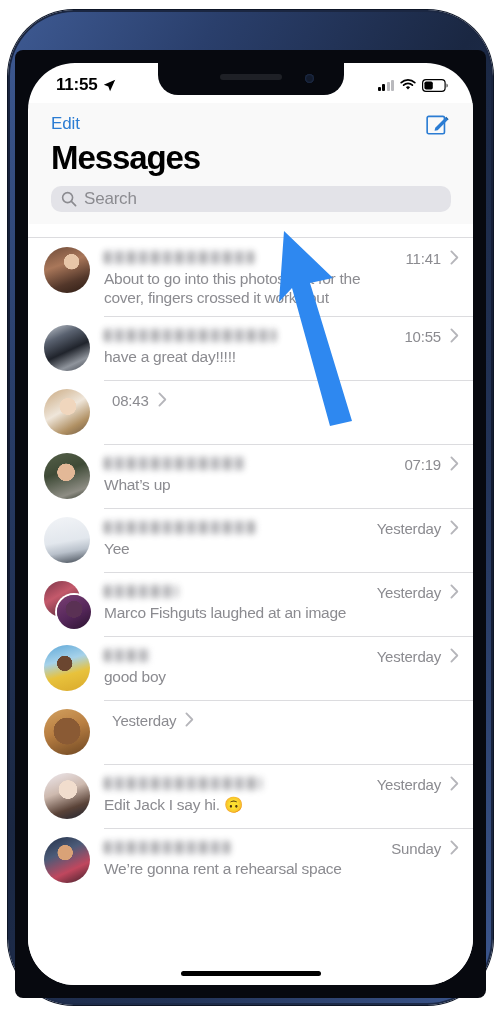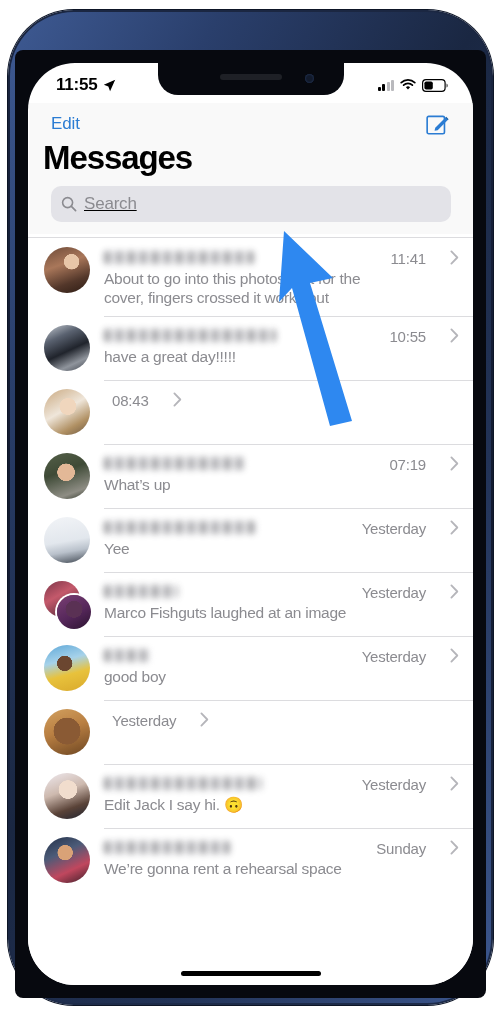--- a/index.html
+++ b/index.html
@@ -157,32 +157,31 @@
     color: #2b7cd3;
     cursor: pointer;
     letter-spacing: -0.1px;
   }
   #compose-button { cursor: pointer; line-height: 0; }
   #page-title {
     font-size: 33px;
     font-weight: bold;
     color: #000000;
     letter-spacing: -1.1px;
-    padding: 2px 22px 9px 14px;
+    padding: 2px 22px 9px 22px;
   }
   #search-bar {
     margin: 0 22px;
-    height: 36px;
+    height: 26px;
     background: #e3e3e8;
     border-radius: 10px;
     display: flex;
     align-items: center;
     padding: 0 10px;
     cursor: text;
-    text-decoration: underline;
   }
   #search-placeholder {
     font-size: 17px;
     color: #8b8b90;
     margin-left: 7px;
     letter-spacing: -0.2px;
   }
 
   
   #conversation-list {
@@ -265,21 +264,21 @@
     font-size: 15.5px;
     line-height: 19px;
     color: #8b8b90;
     letter-spacing: -0.25px;
     white-space: pre-wrap;
   }
   .conv-right {
     flex: 0 0 auto;
     display: flex;
     align-items: flex-start;
-    gap: 24px;
+    gap: 9px;
     padding-top: 3px;
     margin-left: 8px;
   }
   .timestamp {
     font-size: 15px;
     color: #8b8b90;
     letter-spacing: -0.2px;
     white-space: nowrap;
   }
 

